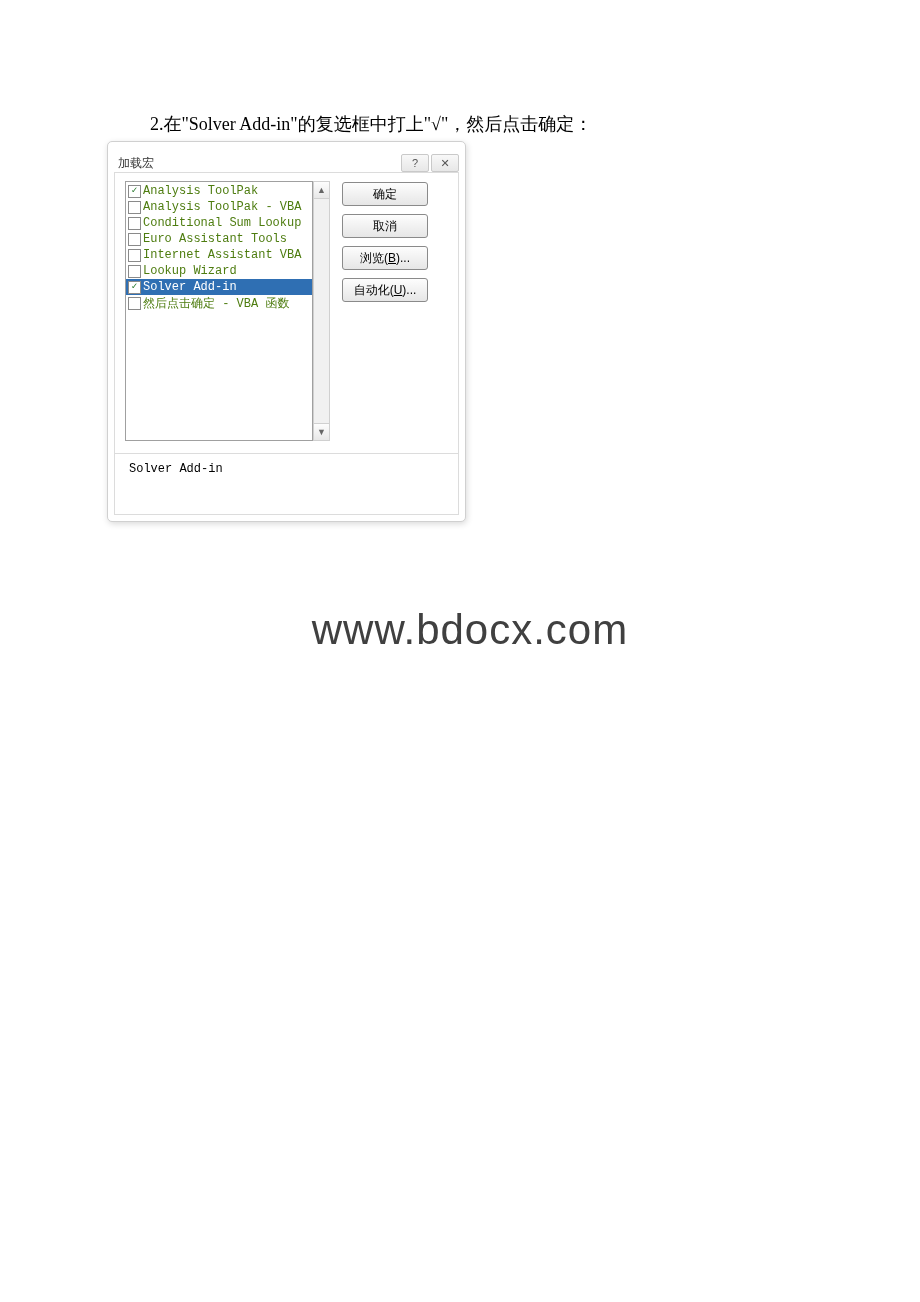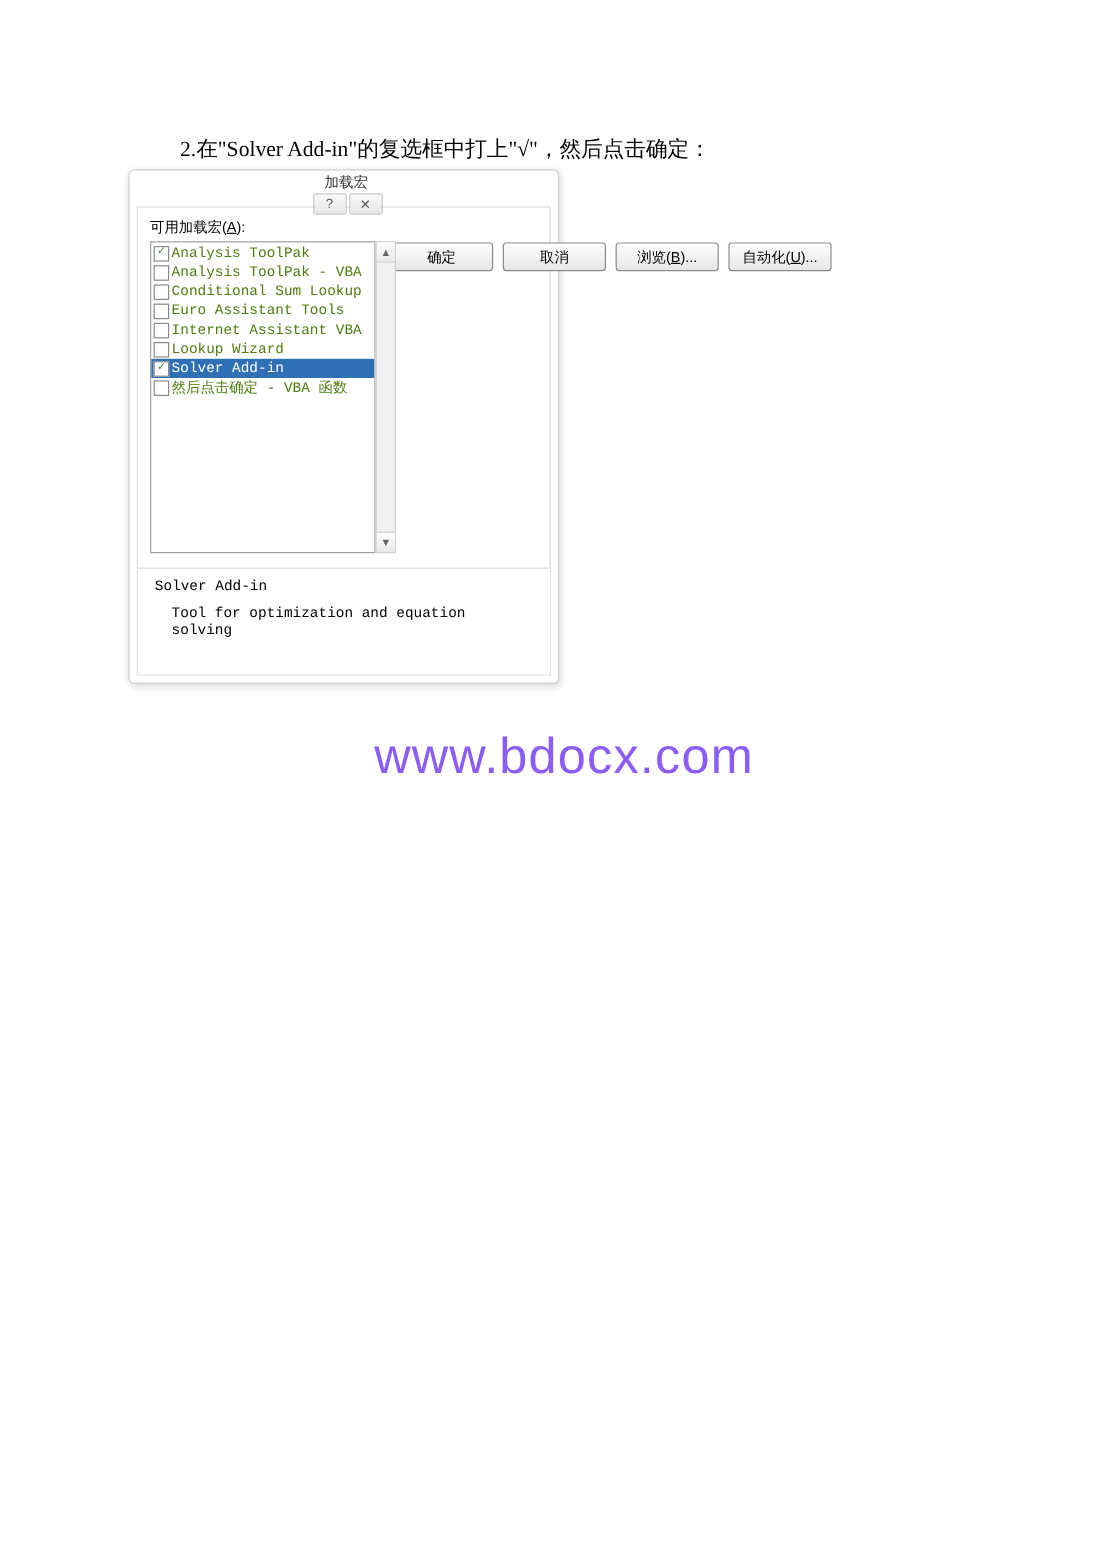--- a/index.html
+++ b/index.html
@@ -27,27 +27,26 @@
   }
   .dialog {
     background: #fff;
     border: 1px solid #d0d0d0;
     border-radius: 5px;
     padding: 2px;
     box-shadow: 1px 2px 6px rgba(0,0,0,0.15);
   }
   .titlebar {
     display: flex;
-    align-items: center;
+    align-items: flex-end;
     height: 28px;
     padding: 0 4px 0 8px;
     font-size: 12px;
     color: #333;
     font-family: "SimSun", sans-serif;
-    flex-direction: column;
   }
   .titlebar-text { flex: 1; }
   .titlebar-btns { display: flex; gap: 0; }
   .title-btn {
     width: 28px;
     height: 18px;
     border: 1px solid #c9c9c9;
     border-radius: 2px;
     background: linear-gradient(#f8f8f8,#e7e7e7);
     display: flex;
@@ -139,21 +138,21 @@
     line-height: 1;
     font-weight: bold;
   }
   .li-text {
     font-family: "Courier New","SimSun",monospace;
     font-size: 12px;
     color: #4d7c0f;
   }
   .buttons {
     display: flex;
-    flex-direction: row;
+    flex-direction: column;
     gap: 8px;
     padding-top: 1px;
   }
   .win-btn {
     width: 86px;
     height: 24px;
     border: 1px solid #8a8a8a;
     border-radius: 3px;
     background: linear-gradient(#fdfdfd,#e6e6e6);
     font-size: 12px;
@@ -174,21 +173,21 @@
   }
   .desc-title { margin-bottom: 8px; }
   .desc-body { padding-left: 14px; }
   .watermark {
     position: absolute;
     top: 606px;
     left: 0;
     width: 920px;
     text-align: center;
     font-size: 42px;
-    color: #8b5cf6;
+    color: #404040;
     font-family: Arial, sans-serif;
     letter-spacing: 1px;
     padding-left: 20px;
   }
 </style>
 </head>
 <body>
 
 <div class="instruction">2.在"Solver Add-in"的复选框中打上"√"，然后点击确定：</div>
 
@@ -200,23 +199,20 @@
         <div class="title-btn">
             <span>?</span>
           </div>
         <div class="title-btn">
             <span>✕</span>
           </div>
       </div>
     </div>
 
     <div class="dialog-body">
-      <div class="addins-label">
-        <span>可用加载宏(</span><span class="ul">A</span><span>):</span>
-      </div>
 
       <div class="main-row">
         <div class="listbox-wrap">
           <div class="listbox" id="listbox">
               <div class="li">
                 <div class="cb">
                   <span class="chk">✓</span>
                 </div>
                 <span class="li-text">Analysis ToolPak</span>
               </div>
@@ -276,19 +272,18 @@
           <div class="win-btn">
             <span>自动化(</span>
               <span class="ul">U</span>
               <span>)...</span>
           </div>
         </div>
       </div>
 
       <div class="desc">
         <div class="desc-title">Solver Add-in</div>
-        <div class="desc-body">Tool for optimization and equation solving</div>
       </div>
     </div>
   </div>
 </div>
 
 <div class="watermark">www.bdocx.com</div>
 
 </body></html>

